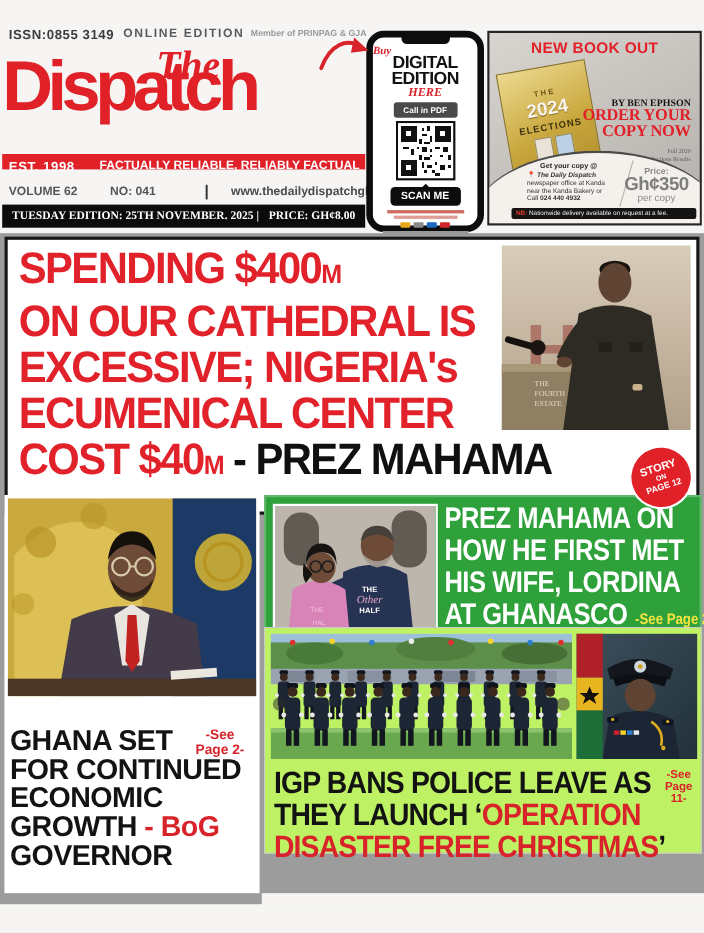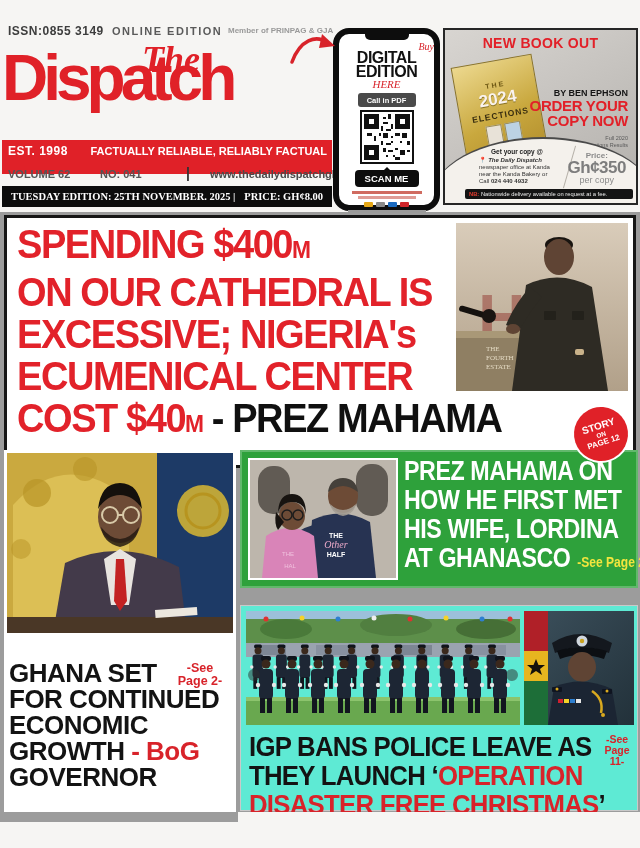--- a/index.html
+++ b/index.html
@@ -9,41 +9,41 @@
   .white-patch{position:absolute;left:238px;top:812px;width:402px;height:12px;background:#f6f5f3;}
 
   
   .issn{position:absolute;left:8px;top:24px;font-size:12px;font-weight:bold;color:#3d3d3d;letter-spacing:.5px;}
   .online{position:absolute;left:112px;top:25px;font-size:11px;font-weight:bold;color:#5a5a5a;letter-spacing:1.5px;}
   .member{position:absolute;left:228px;top:26px;font-size:8px;font-weight:bold;color:#9a9a9a;}
   .masthead-name{position:absolute;left:2px;top:46px;font-size:64px;line-height:1;font-weight:bold;
                  color:#e02128;letter-spacing:-5px;}
   .masthead-the{position:absolute;left:142px;top:38px;font-family:"Liberation Serif",serif;font-style:italic;
                 font-weight:bold;font-size:36px;color:#e02128;z-index:2;}
-  .slogan-bar{position:absolute;left:2px;top:140px;width:330px;height:34px;background:#e02128;}
+  .slogan-bar{position:absolute;left:2px;top:140px;width:330px;height:14px;background:#e02128;}
   .est{position:absolute;left:6px;top:4px;font-size:12px;font-weight:bold;color:#fff;letter-spacing:.5px;}
   .slogan{position:absolute;right:5px;top:5px;font-size:11px;font-weight:bold;color:#fff;}
   .vol{position:absolute;left:8px;top:168px;font-size:11px;font-weight:bold;color:#555;}
   .num{position:absolute;left:100px;top:168px;font-size:11px;font-weight:bold;color:#555;}
   .vsep{position:absolute;left:186px;top:165px;font-size:14px;font-weight:bold;color:#333;}
   .site{position:absolute;left:210px;top:168px;font-size:11px;font-weight:bold;color:#4a4a4a;}
   .date-bar{position:absolute;left:2px;top:186px;width:330px;height:21px;background:#0c0c0c;
             display:flex;align-items:center;justify-content:space-between;padding:0 9px;box-sizing:border-box;}
   .date-bar span{font-size:10.5px;font-weight:bold;color:#fff;font-family:Liberation Serif, serif;}
 
   
   .phone{position:absolute;left:333px;top:28px;width:107px;height:183px;background:#fff;
          border:6px solid #0d0d0d;border-radius:16px;box-sizing:border-box;z-index:3;}
   .notch{position:absolute;top:-1px;left:50%;transform:translateX(-50%);width:44px;height:7px;
          background:#0d0d0d;border-radius:0 0 5px 5px;}
-  .buy{text-align:right;color:#d8232a;font-family:"Liberation Serif",serif;font-style:italic;
-       font-weight:normal;font-size:10px;margin-top:8px;line-height:9px;}
+  .buy{text-align:left;color:#d8232a;font-family:"Liberation Serif",serif;font-style:italic;
+       font-weight:bold;font-size:10px;margin-top:8px;line-height:9px;}
   .dtitle{text-align:center;font-size:16px;font-weight:bold;letter-spacing:-.5px;line-height:14px;color:#111;}
   .here{text-align:center;color:#d8232a;font-family:"Liberation Serif",serif;font-style:italic;
-        font-weight:normal;font-size:11px;line-height:10px;}
+        font-weight:bold;font-size:11px;line-height:10px;}
   .viewpdf{display:block;margin:4px auto 0;width:58px;background:#4a4a4a;color:#fff;font-size:7.5px;
            font-weight:bold;text-align:center;padding:2.5px 0;border-radius:3px;}
   .qr{display:block;margin:3px auto 0;width:50px;height:50px;border:2px solid #111;background:#fff;}
   .scanme{position:relative;margin:6px auto 0;width:64px;background:#0d0d0d;color:#fff;font-size:9.5px;
           font-weight:bold;text-align:center;padding:3px 0;border-radius:4px;}
   .scanme::before{content:"";position:absolute;top:-7px;left:50%;transform:translateX(-50%);
           border:4px solid transparent;border-bottom-color:#0d0d0d;}
   .tl1{margin:4px auto 0;width:70px;height:3px;background:#c0392b;opacity:.75;}
   .tl2{margin:2px auto 0;width:58px;height:3px;background:#c0392b;opacity:.5;}
   .pay{display:flex;justify-content:center;gap:3px;margin-top:3px;}
@@ -59,21 +59,21 @@
   .book-pages{position:absolute;left:-5px;bottom:-6px;width:88px;height:18px;background:#efece6;
               transform:skewX(-20deg);border:1px solid #c9c5bd;}
   .book-cover{position:absolute;inset:0;background:linear-gradient(160deg,#ecd88e,#c9a83e 55%,#b08c2c);
               border:1px solid #8a7326;display:flex;flex-direction:column;align-items:center;justify-content:center;gap:1px;}
   .cov-top{font-size:7px;font-weight:bold;color:#6b5512;letter-spacing:2px;}
   .cov-year{font-size:17px;font-weight:bold;color:#faf3ee;text-shadow:0 1px 0 #8a7326;}
   .cov-title{font-size:8.5px;font-weight:bold;color:#3a2f10;letter-spacing:1px;}
   .cov-art{display:flex;gap:3px;margin-top:3px;}
   .cov-art i{display:block;width:14px;height:18px;background:#e8e2d8;border:1px solid #9a8a55;}
   .cov-art i+i{background:#bcd2e4;}
-  .byline{position:absolute;right:8px;top:58px;text-align:right;}
+  .byline{position:absolute;right:8px;top:58px;text-align:right;font-family:Liberation Serif, serif;}
   .by{font-size:9px;font-weight:bold;color:#151515;}
   .cta{font-size:15px;font-weight:bold;color:#e22028;line-height:15px;letter-spacing:-.3px;}
   .adnote{margin-top:7px;font-size:5.5px;color:#5a5a5a;line-height:6.5px;}
   .arc{position:absolute;left:-14px;bottom:0;width:224px;height:64px;background:#f4f1ec;
        border-radius:50% 50% 0 0/95% 95% 0 0;border-top:2px solid #4a4a4a;}
   .getcopy{position:absolute;left:46px;bottom:48px;font-size:6.5px;font-weight:bold;color:#222;z-index:2;}
   .addr{position:absolute;left:34px;bottom:18px;font-size:6px;color:#333;line-height:7px;z-index:2;width:104px;}
   .addr .pin{color:#c0392b;font-size:6px;}
   .addr b i{font-style:italic;}
   .pricebox{position:absolute;right:10px;bottom:18px;text-align:center;color:#8a8a8a;z-index:2;}
@@ -117,21 +117,21 @@
   
   .green-box{position:absolute;left:240px;top:450px;width:398px;height:138px;background:#2ea13b;
              box-shadow:inset 0 0 0 2px rgba(255,255,255,.25);}
   .g-photo{position:absolute;left:8px;top:8px;width:150px;height:122px;border:2px solid #fff;box-sizing:border-box;}
   .g-hl{position:absolute;left:164px;top:7px;}
   .gline{display:block;font-size:27px;line-height:29px;font-weight:bold;color:#fff;
          letter-spacing:-.5px;white-space:nowrap;transform:scaleX(.86);transform-origin:0 0;}
   .g-see{font-size:14px;color:#f3e53e;margin-left:8px;letter-spacing:0;}
 
   
-  .police-box{position:absolute;left:240px;top:605px;width:398px;height:206px;background:#5eead4;
+  .police-box{position:absolute;left:240px;top:570px;width:398px;height:206px;background:#bef264;
               border:1px solid #c9c9c9;box-sizing:border-box;}
   .parade{position:absolute;left:5px;top:5px;}
   .igp{position:absolute;left:283px;top:5px;}
   .p-hl{position:absolute;left:8px;top:126px;}
   .pline{display:block;font-size:28px;line-height:29px;font-weight:bold;color:#131313;
          letter-spacing:-.8px;white-space:nowrap;transform:scaleX(.92);transform-origin:0 0;}
   .pline .red{color:#d8232a;}
   .p-see{position:absolute;right:2px;top:128px;width:36px;color:#d8232a;font-weight:bold;
          font-size:10.5px;line-height:11px;text-align:center;}
 </style>

